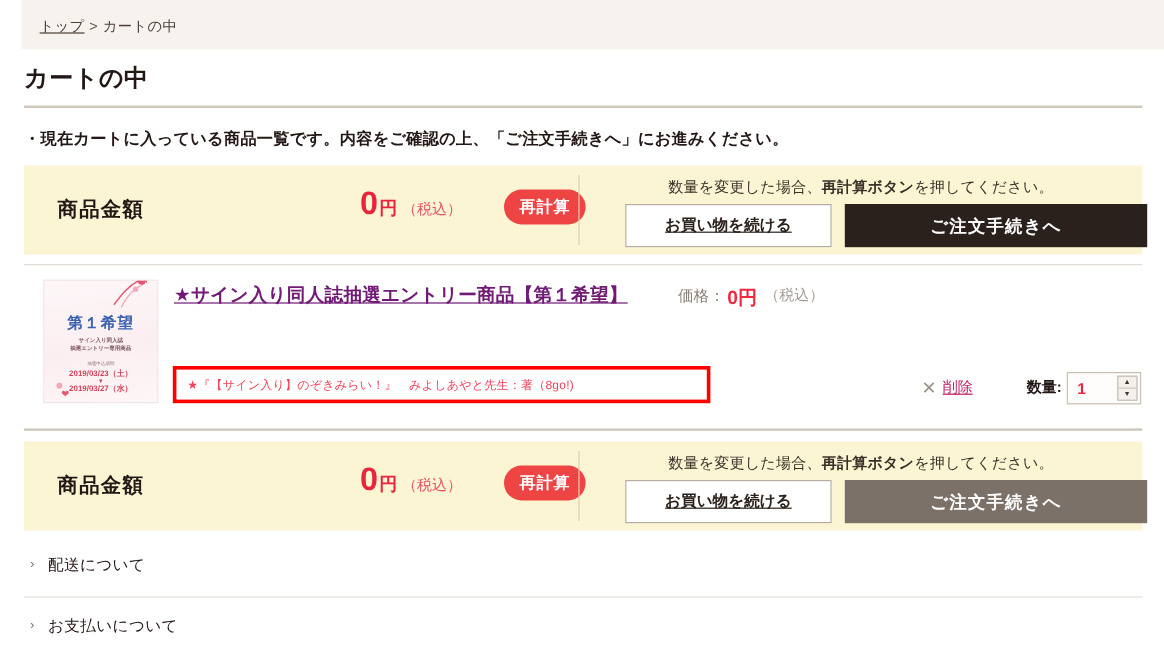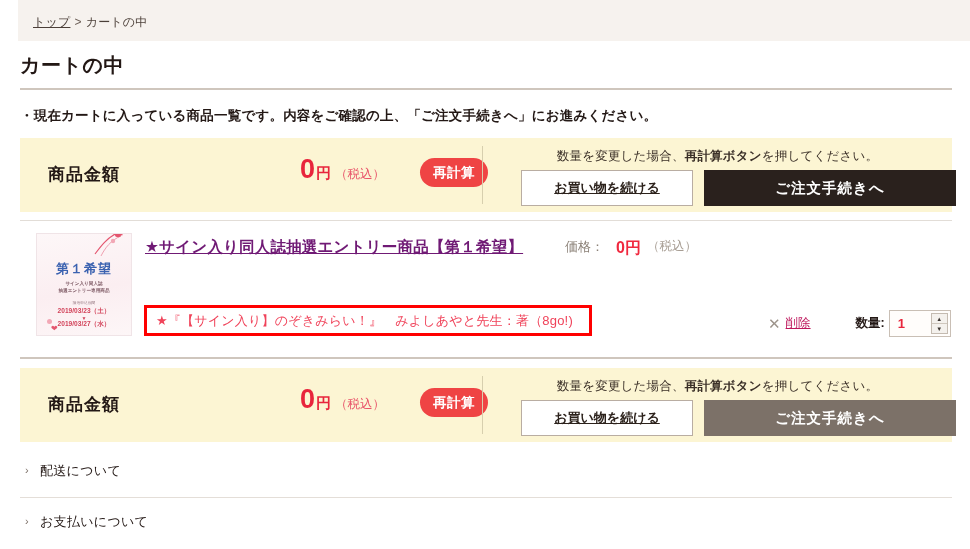--- a/index.html
+++ b/index.html
@@ -353,21 +353,21 @@
     white-space: nowrap;
   }
   .price-label {
     font-size: 13px;
     color: #8b8177;
   }
   .price-value {
     font-size: 16px;
     font-weight: bold;
     color: #f0293f;
-    margin-left: 12px;
+    margin-left: 2px;
   }
   .price-tax {
     font-size: 12.5px;
     color: #a79d93;
     margin-left: 6px;
   }
 
   .variant-box {
     position: absolute;
     left: 124px;
@@ -375,21 +375,21 @@
     width: 448px;
     height: 31px;
     border: 3px solid #ff0000;
     background: #ffffff;
     box-sizing: border-box;
     display: flex;
     align-items: center;
     padding-left: 9px;
   }
   .variant-text {
-    font-size: 13px;
+    font-size: 10px;
     color: #f0435a;
     letter-spacing: .2px;
     white-space: nowrap;
   }
 
   .qty-area {
     position: absolute;
     left: 748px;
     top: 88px;
     display: flex;

